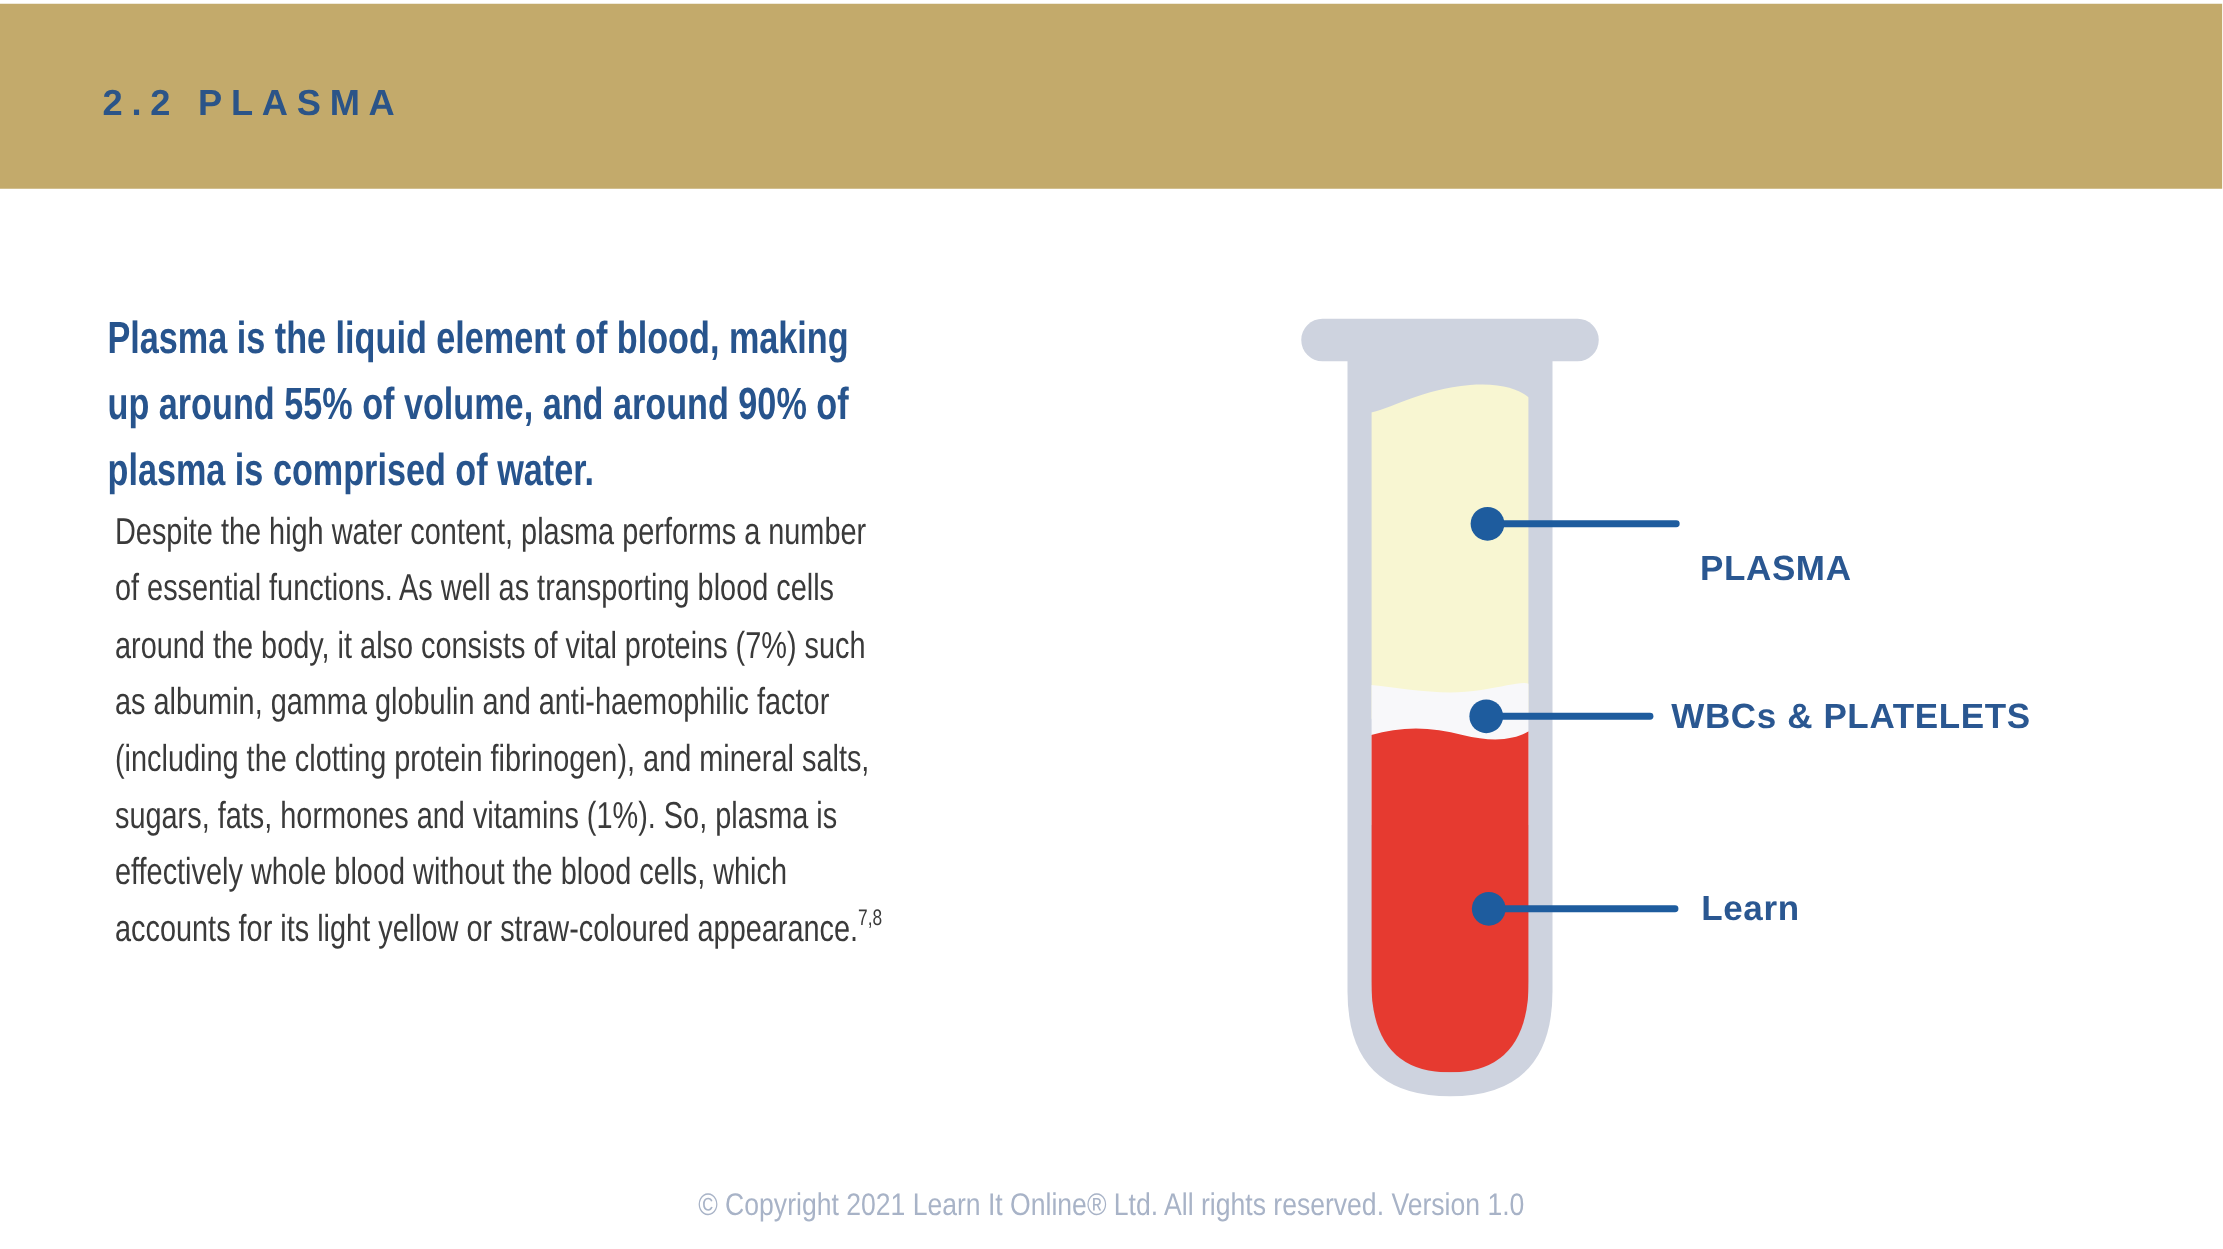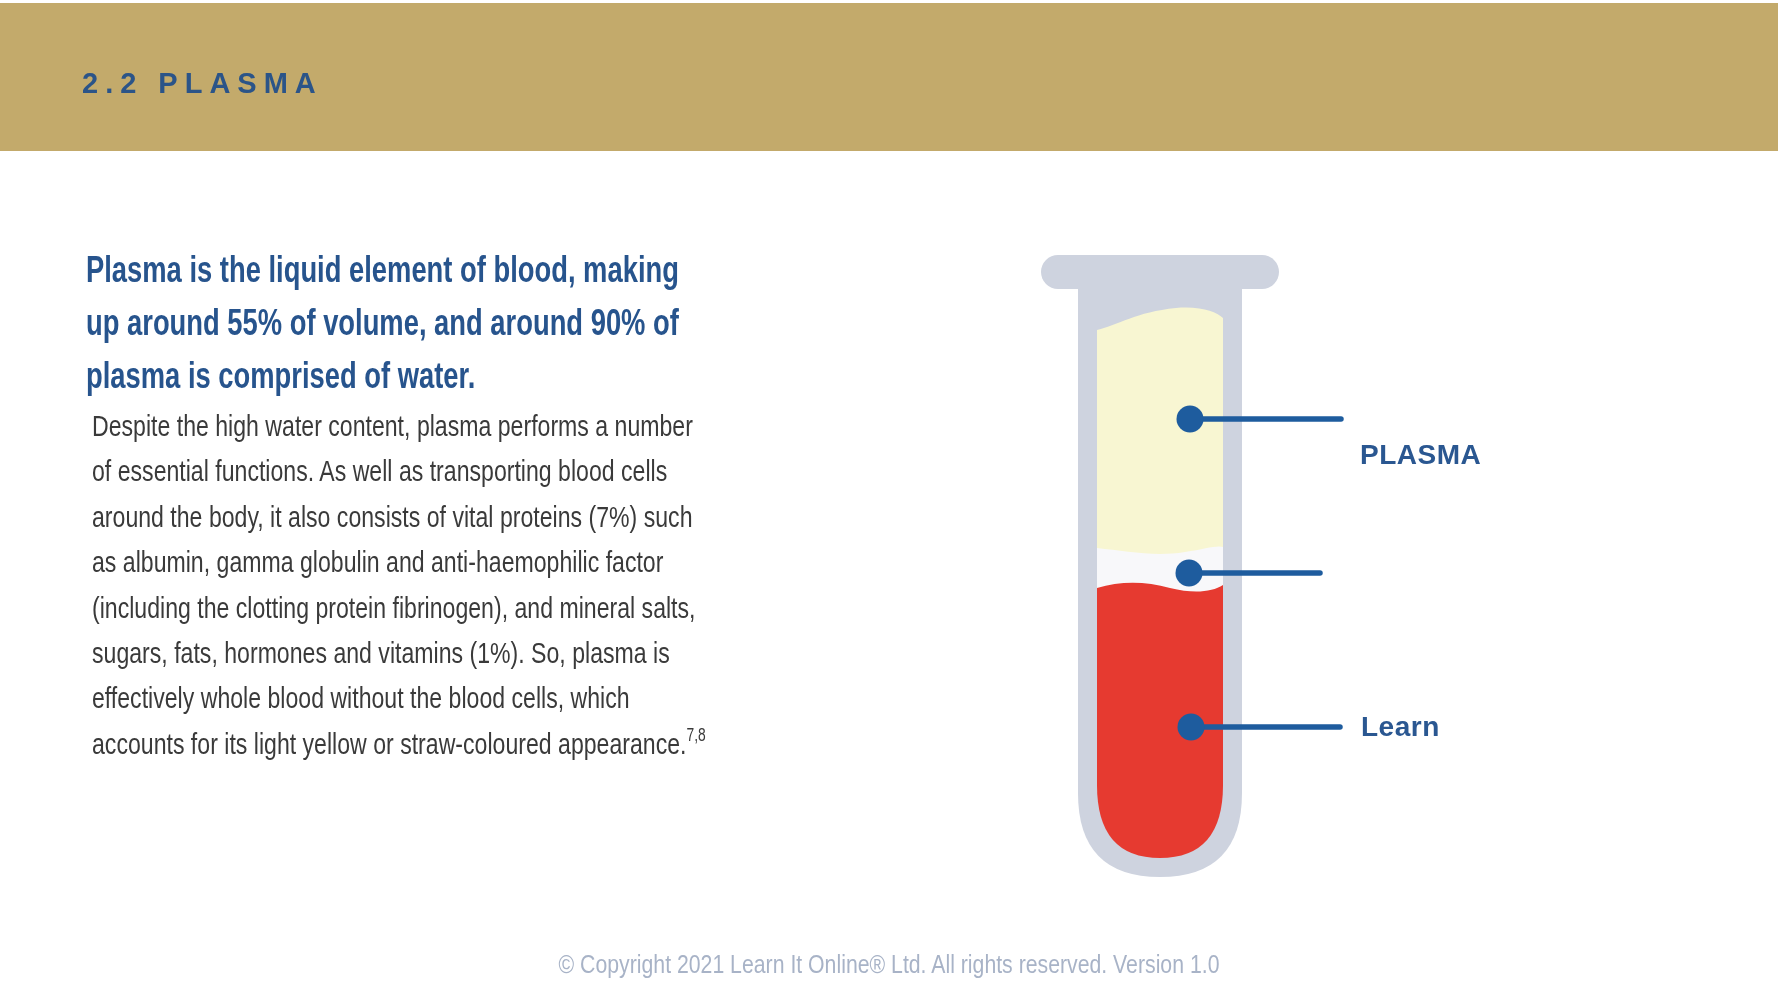--- a/index.html
+++ b/index.html
@@ -142,18 +142,19 @@
       </g>
 
       <g fill="#1E5C9E">
         <circle cx="240" cy="189" r="13.5"></circle>
         <circle cx="239" cy="343" r="13.5"></circle>
         <circle cx="241" cy="497" r="13.5"></circle>
       </g>
     </svg>
 
     <div class="layer-label label-plasma">PLASMA</div>
+    <div class="layer-label label-wbc">WBCs &amp; PLATELETS</div>
     <div class="layer-label label-rbc">Learn</div>
   </div>
 
   <div class="footer">© Copyright 2021 Learn It Online® Ltd. All rights reserved. Version 1.0</div>
 
 </div>
 
 </body></html>

